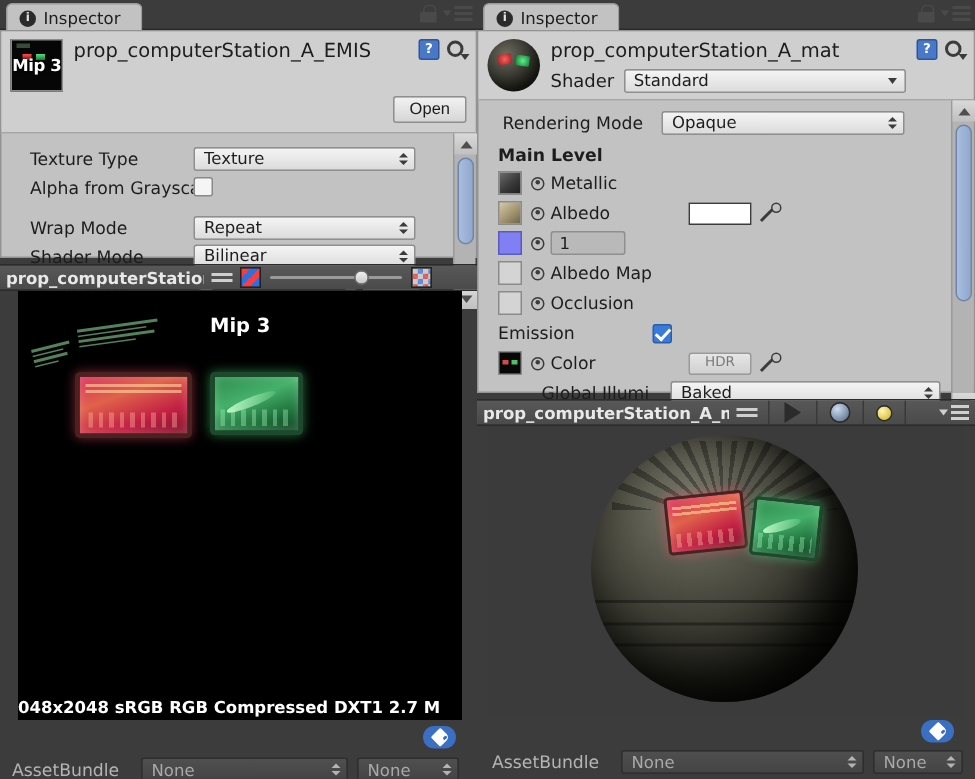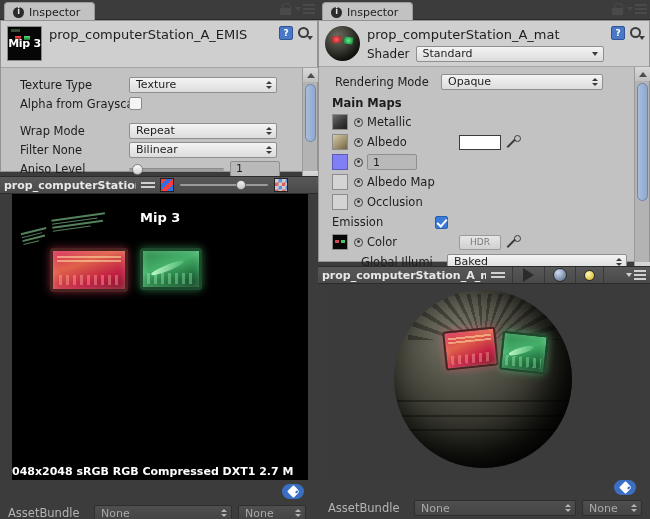--- a/index.html
+++ b/index.html
@@ -477,20 +477,23 @@
           <div class="asset-title">prop_computerStation_A_EMIS</div>
           <div class="hdr-icons">
             <span class="book-icon">?</span>
             <span class="gear-icon">
               <span class="g-outer"></span>
                 <span class="g-inner"></span>
                 <span class="g-caret"></span>
             </span>
           </div>
         </div>
+        <div class="open-row">
+          <button class="btn">Open</button>
+        </div>
       </div>
 
       <div class="props" style="padding-right:22px;">
         <div class="row">
           <span class="lbl lbl-l">Texture Type</span>
           <span class="dd" style="width:148px;">
             <span>Texture</span>
             <span class="updown">
                 <i class="u"></i>
                 <i class="d"></i>
@@ -506,21 +509,21 @@
           <span class="lbl lbl-l">Wrap Mode</span>
           <span class="dd" style="width:148px;">
             <span>Repeat</span>
             <span class="updown">
                 <i class="u"></i>
                 <i class="d"></i>
               </span>
           </span>
         </div>
         <div class="row">
-          <span class="lbl lbl-l">Filter None</span>
+          <span class="lbl lbl-l">Shader Mode</span>
           <span class="dd" style="width:148px;">
             <span>Bilinear</span>
             <span class="updown">
                 <i class="u"></i>
                 <i class="d"></i>
               </span>
           </span>
         </div>
         <div class="row">
           <span class="lbl lbl-l">Aniso Level</span>
@@ -659,21 +662,21 @@
           <span class="dd" style="width:162px;">
             <span>Opaque</span>
             <span class="updown">
                 <i class="u"></i>
                 <i class="d"></i>
               </span>
           </span>
         </div>
 
         <div style="height:4px;"></div>
-        <div class="section-hdr">Main Maps</div>
+        <div class="section-hdr">Main Level</div>
         <div style="height:2px;"></div>
 
         <div class="maprow">
           <span class="maptex" style="background:linear-gradient(140deg,#6d6d6d,#3a3a3a 55%,#1e1e1e);"></span>
           <span class="radio-dot"></span>
           <span class="maplabel">Metallic</span>
         </div>
 
         <div class="maprow">
           <span class="maptex" style="background:linear-gradient(140deg,#d6c9a4,#9d8f6c 60%,#6e6348);"></span>

